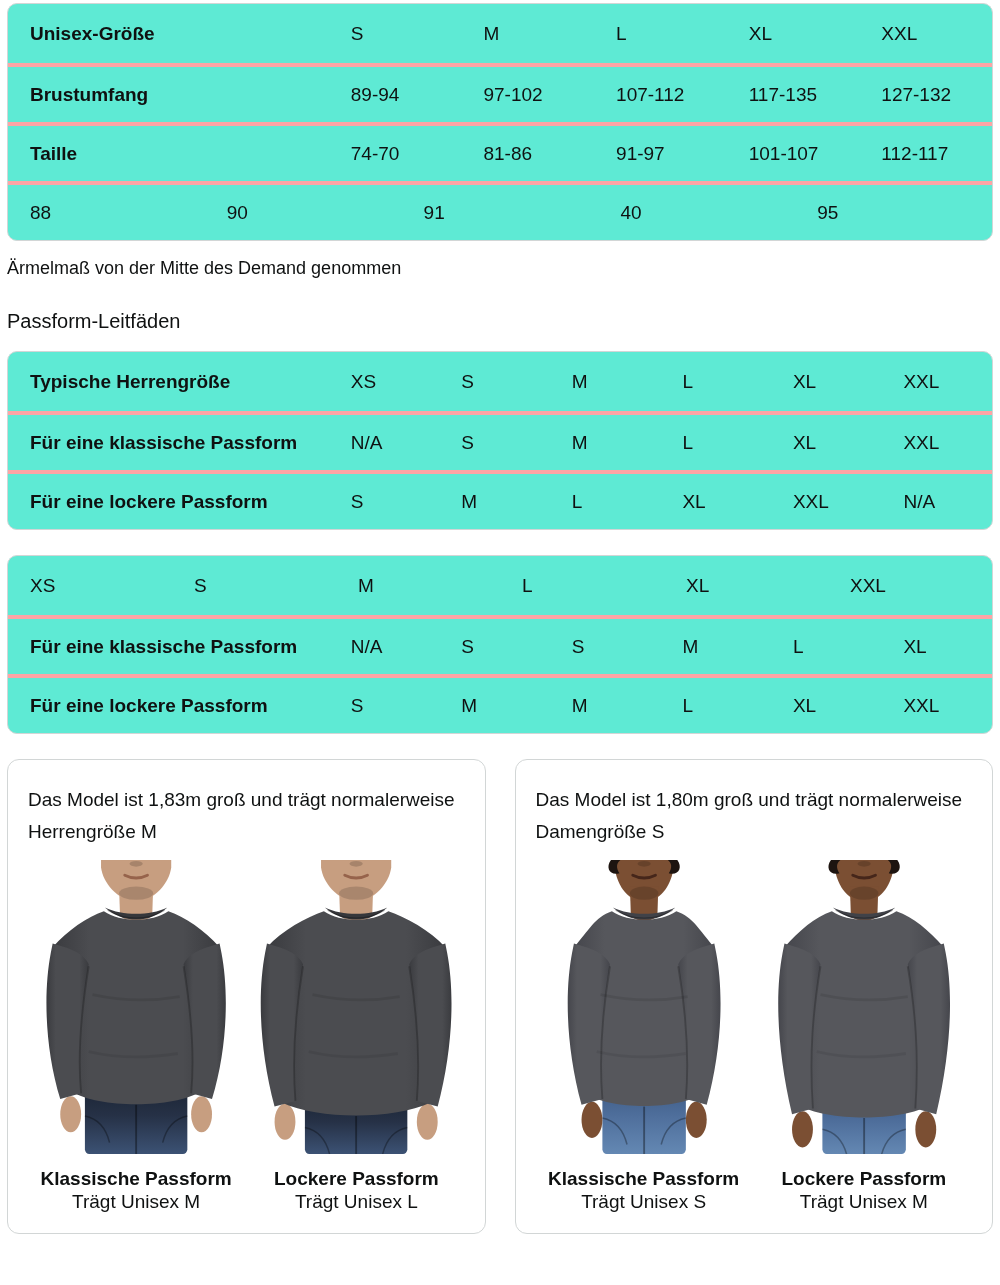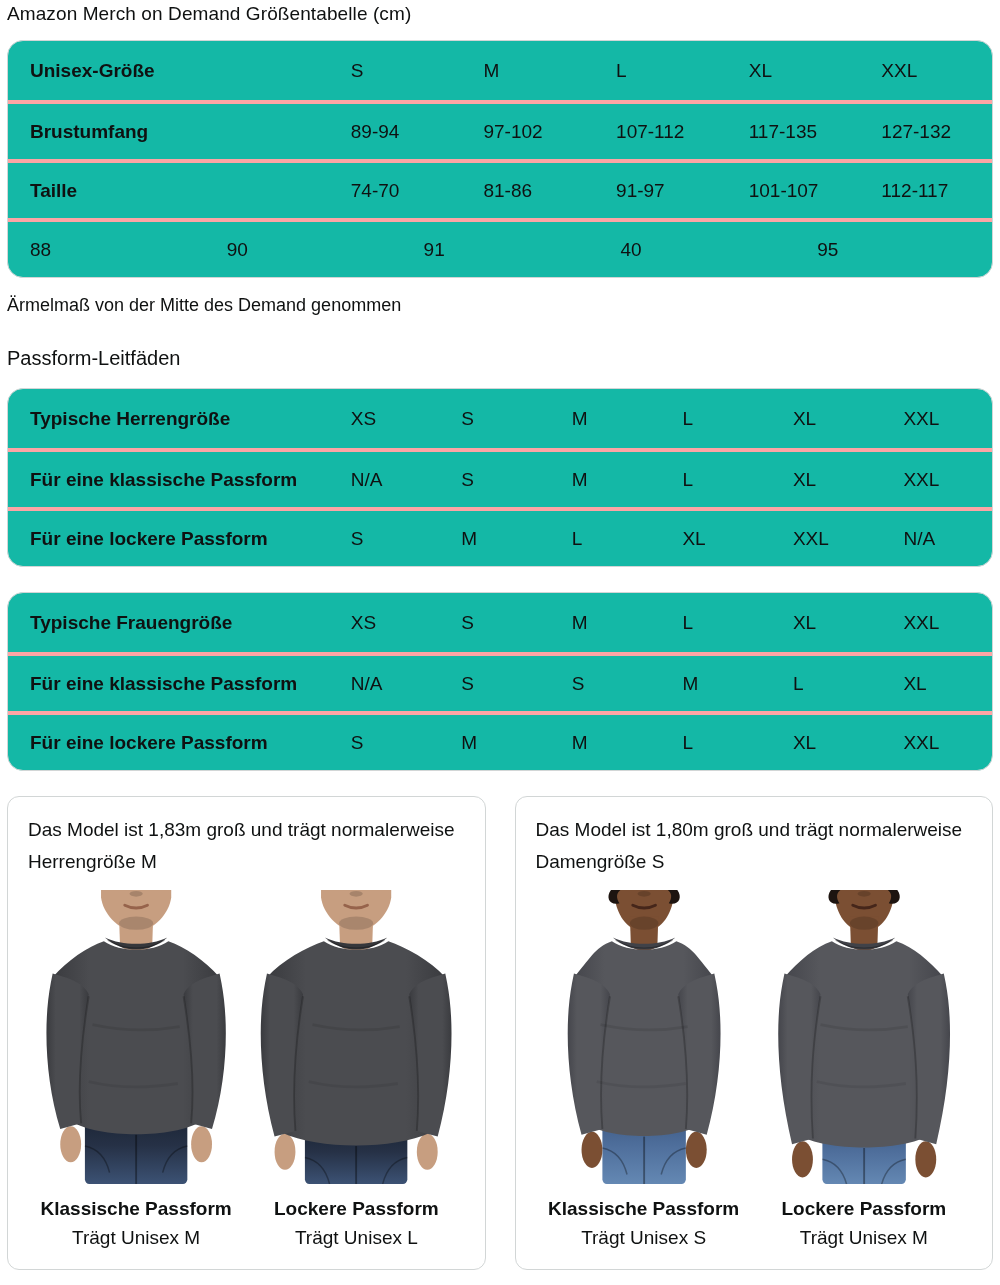--- a/index.html
+++ b/index.html
@@ -8,23 +8,23 @@
     font-family: "Liberation Sans", "DejaVu Sans", sans-serif;
     color:#0f1111;
     width:1000px;
   }
   .page { width:1000px; padding:3px 7px 2px; }
 
   .page-title { font-size:19px; font-weight:400; margin:0 0 15px; letter-spacing:0.1px; }
 
   .table-card {
     border:1px solid #d2d6d6;
-    border-radius:16px;
+    border-radius:10px;
     overflow:hidden;
-    background:#14b8a6;
+    background:#5eead4;
   }
   .trow { display:flex; align-items:center; min-height:59px; border-top:4px solid #fca5a5; }
   .trow:first-child { border-top:none; }
   .tlabel {
     flex:0 0 32.6%;
     padding-left:22px;
     font-weight:700;
     font-size:19px;
     white-space:nowrap;
   }
@@ -33,37 +33,36 @@
   .note { font-size:18px; margin:17px 0 0; }
   .section-heading { font-size:20px; font-weight:400; margin:31px 0 18px; }
 
   .fit-table { margin-bottom:25px; }
   .fit-table:last-of-type { margin-bottom:0; }
 
   .cards { display:grid; grid-template-columns:1fr 1fr; gap:29px; margin-top:25px; }
   .model-card {
     border:1px solid #d2d6d6;
     border-radius:12px;
-    padding:17px 20px 20px;
+    padding:24px 20px 20px;
     background:#fff;
   }
   .model-heading { font-size:19px; line-height:32px; margin:0 0 12px; }
   .figures { display:grid; grid-template-columns:1fr 1fr; gap:4px; }
   .figure { text-align:center; }
   .figure-art { width:100%; }
   .figure-art svg { width:100%; height:auto; display:block; }
   .fig-caption { font-weight:700; font-size:19px; margin-top:14px; }
-  .fig-sub { font-size:19px; margin-top:7px; }
+  .fig-sub { font-size:19px; margin-top:1px; }
 </style>
 </head>
 <body>
 
 <div class="page">
 
-  <h1 class="page-title">Amazon Merch on Demand Größentabelle (cm)</h1>
 
   <div class="table-card" id="sizeTable">
       <div class="trow">
         <div class="tlabel">Unisex-Größe</div>
         <div class="tcell">S</div>
         <div class="tcell">M</div>
         <div class="tcell">L</div>
         <div class="tcell">XL</div>
         <div class="tcell">XXL</div>
       </div>
@@ -120,21 +119,20 @@
         <div class="tcell">S</div>
         <div class="tcell">M</div>
         <div class="tcell">L</div>
         <div class="tcell">XL</div>
         <div class="tcell">XXL</div>
         <div class="tcell">N/A</div>
       </div>
     </div>
   <div class="table-card fit-table" id="fitTable1">
       <div class="trow">
-        <div class="tlabel">Typische Frauengröße</div>
         <div class="tcell">XS</div>
         <div class="tcell">S</div>
         <div class="tcell">M</div>
         <div class="tcell">L</div>
         <div class="tcell">XL</div>
         <div class="tcell">XXL</div>
       </div>
       <div class="trow">
         <div class="tlabel">Für eine klassische Passform</div>
         <div class="tcell">N/A</div>

